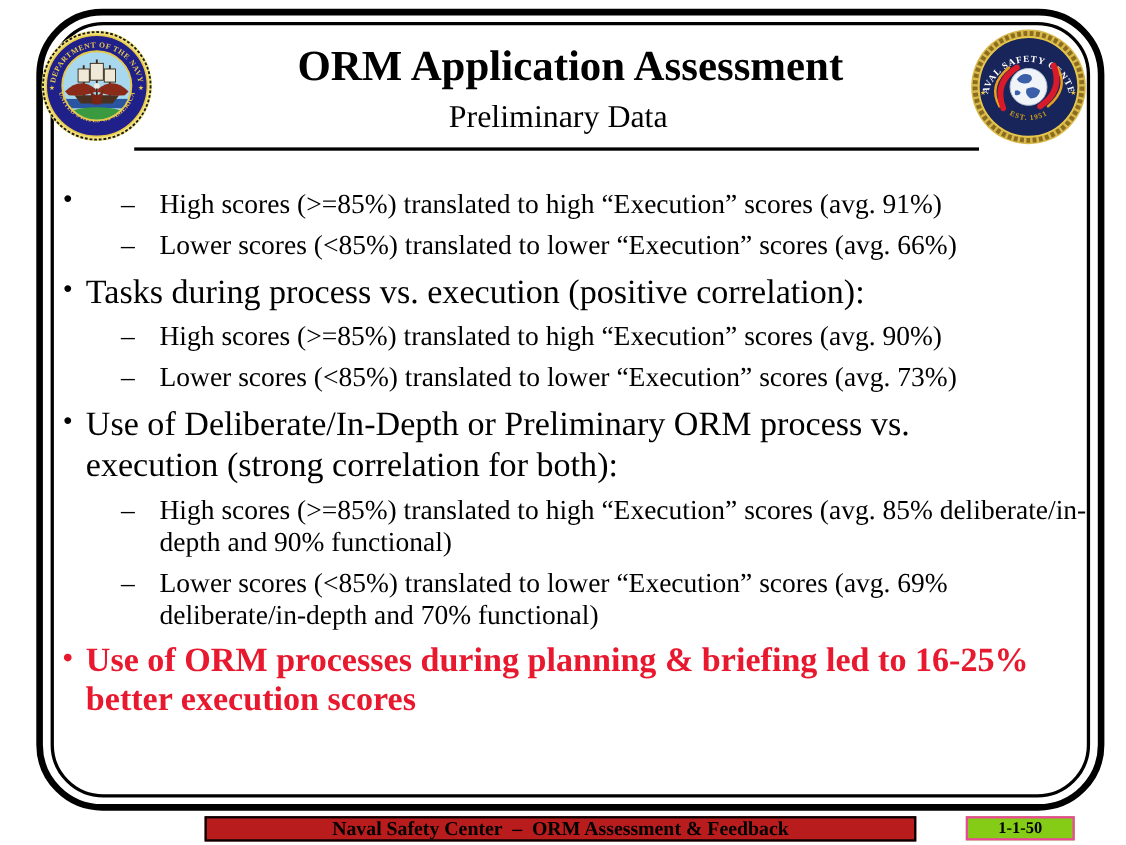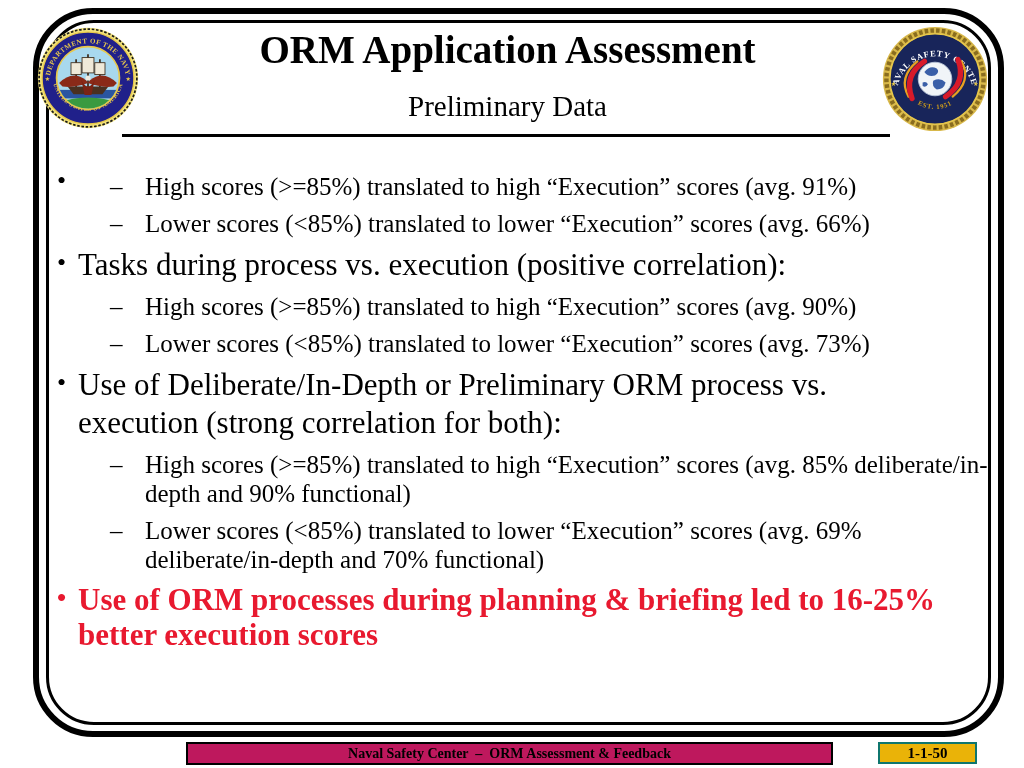--- a/index.html
+++ b/index.html
@@ -14,41 +14,41 @@
   }
   .frame-inner {
     position:absolute; left:46px; top:20px; right:33px; bottom:43px;
     border:3px solid #000; border-radius:48px; background:transparent;
   }
   
   .seal { position:absolute; }
   .seal-left  { left:37px;  top:21px; width:102px; height:114px; }
   .seal-right { left:882px; top:25px; width:106px; height:108px; }
   .titles { position:absolute; left:125px; top:0; width:765px; text-align:center; }
-  .title    { margin:0; position:absolute; left:0; width:100%; top:30px; font-size:39px; font-weight:bold; line-height:1; }
+  .title    { margin:11px; position:absolute; left:0; width:100%; top:30px; font-size:39px; font-weight:bold; line-height:1; }
   .subtitle { margin:0; position:absolute; left:0; width:100%; top:92px; font-size:29px; font-weight:normal; line-height:1; }
   .title-rule { position:absolute; left:122px; top:134px; width:768px; height:3px; background:#000; }
   
   .content { position:absolute; left:54px; top:164px; width:946px; }
   .bullet { position:relative; padding-left:24px; font-size:31px; line-height:38px; }
   .bullet + .bullet, .sub + .bullet { margin-top:8px; }
   .bullet .marker { position:absolute; left:3px; top:-2px; font-size:26px; }
   .sub { position:relative; padding-left:91px; font-size:25px; line-height:29px; margin-top:8px; }
   .sub .marker { position:absolute; left:56px; top:0; }
   .b3 { max-width:860px; }
   .red { color:#e8192f; font-weight:bold; line-height:35px; margin-top:10px; max-width:865px; }
   
   .footer-org {
     position:absolute; left:186px; top:742px; width:643px; height:19px;
-    border:2px solid #000; background:#be185d; text-align:center;
-    font-size:14px; font-weight:bold; line-height:19px; white-space:pre;
+    border:2px solid #000; background:#b91c1c; text-align:center;
+    font-size:18px; font-weight:bold; line-height:19px; white-space:pre;
   }
   .footer-page {
     position:absolute; left:878px; top:742px; width:95px; height:18px;
-    border:2px solid #0f766e; background:#eab308; text-align:center;
+    border:2px solid #ec4899; background:#84cc16; text-align:center;
     font-size:15px; font-weight:bold; line-height:18px;
   }
 </style>
 </head>
 <body>
 
 <div class="page">
 
   <div class="frame-outer"></div>
   <div class="frame-inner"></div>

